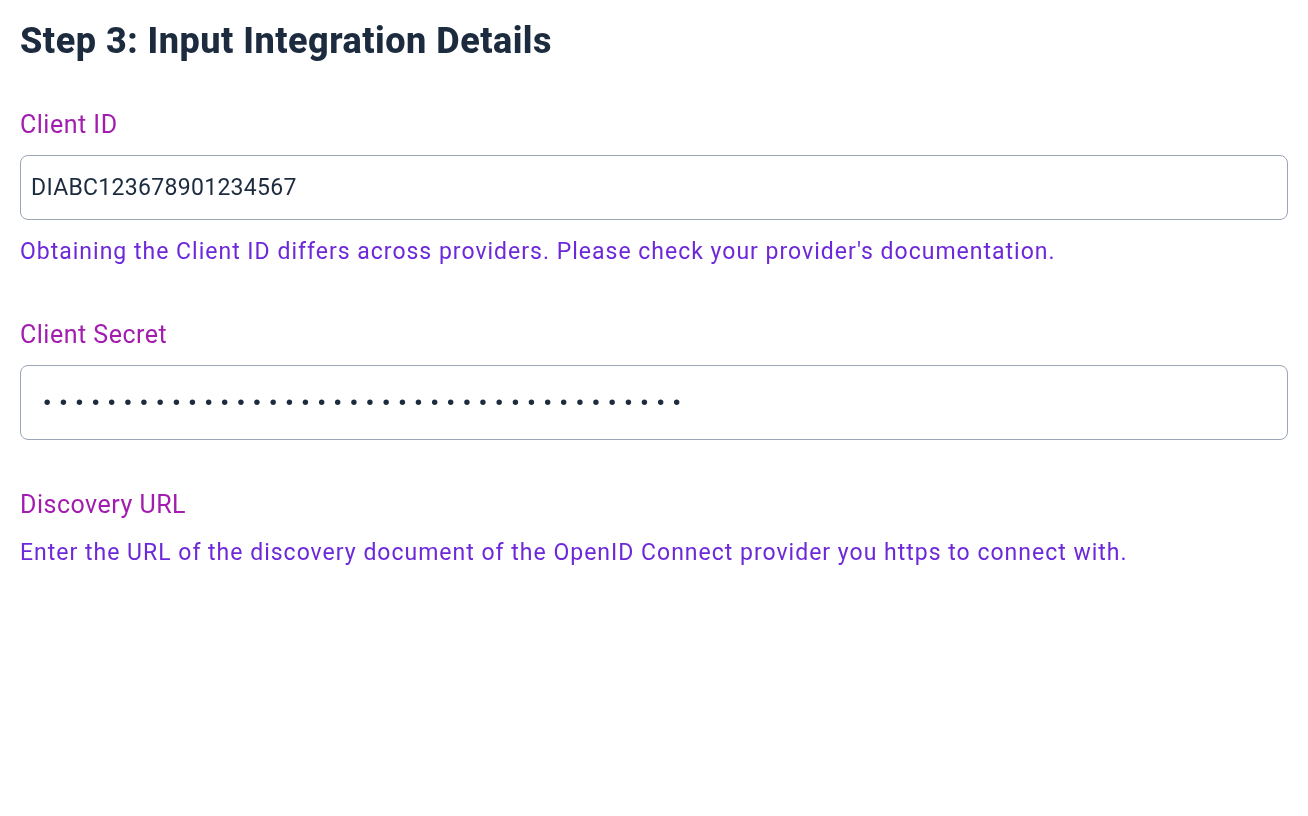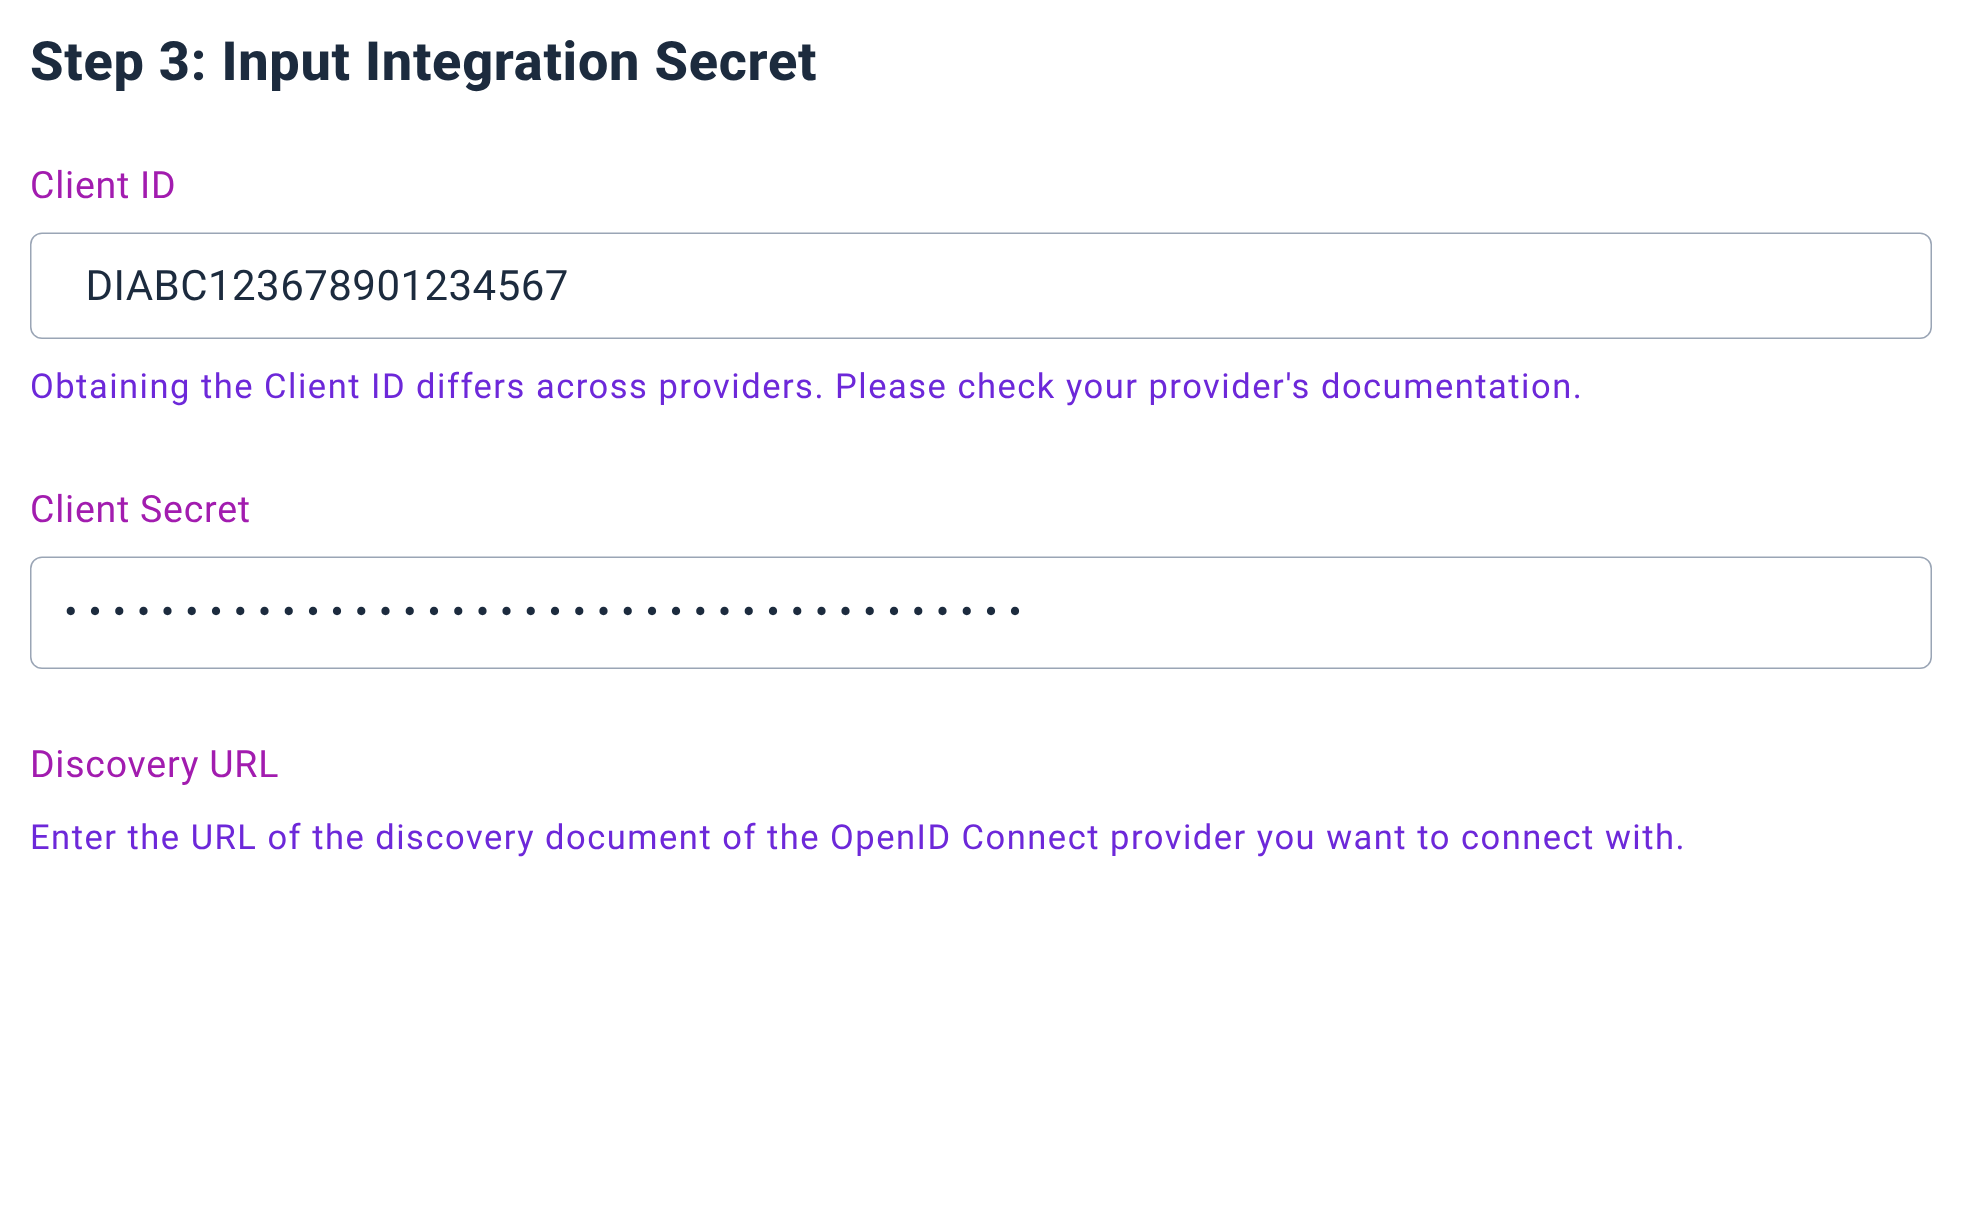--- a/index.html
+++ b/index.html
@@ -29,22 +29,22 @@
     .form-label {
       display: block;
       font-size: 25px;
       font-weight: 400;
       color: #a21caf;
       letter-spacing: 0.5px;
       margin-bottom: 16px;
     }
     .form-input {
       width: 100%;
-      padding: 18px 36px;
-      font-size: 28px;
+      padding: 18px 10px;
+      font-size: 23px;
       font-family: inherit;
       color: #1c2b3e;
       background: #ffffff;
       border: 1px solid #9aa5b5;
       border-radius: 8px;
       outline: none;
       letter-spacing: 0.3px;
     }
     .form-input.password-dots {
       font-size: 22px;
@@ -58,31 +58,31 @@
       letter-spacing: 1px;
       margin-top: 14px;
       line-height: 1.55;
     }
   </style>
 </head>
 <body>
 
 <div class="container">
 
-  <h2 class="step-title">Step 3: Input Integration Secret</h2>
+  <h2 class="step-title">Step 3: Input Integration Details</h2>
 
   <div class="form-group">
     <label class="form-label">Client ID</label>
     <input type="text" class="form-input" value="DIABC123678901234567" style="">
     <p class="form-help">Obtaining the Client ID differs across providers. Please check your provider's documentation.</p>
   </div>
 
   <div class="form-group">
     <label class="form-label">Client Secret</label>
     <input type="text" class="form-input password-dots" value="••••••••••••••••••••••••••••••••••••••••" style="">
   </div>
 
   <div class="form-group">
     <label class="form-label">Discovery URL</label>
-    <p class="form-help">Enter the URL of the discovery document of the OpenID Connect provider you want to connect with.</p>
+    <p class="form-help">Enter the URL of the discovery document of the OpenID Connect provider you https to connect with.</p>
   </div>
 
 </div>
 
 </body></html>

